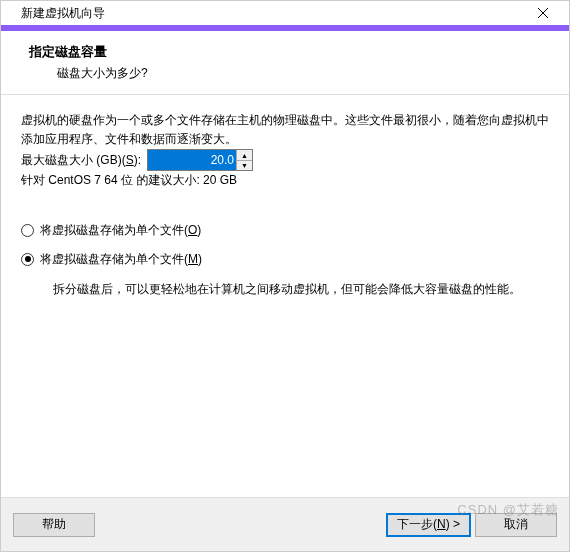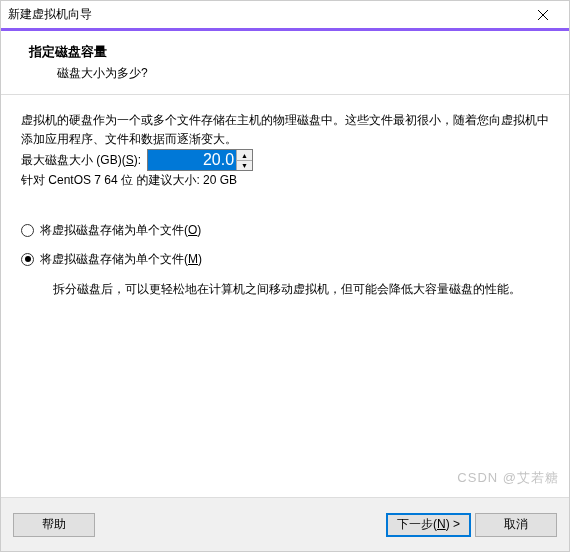--- a/index.html
+++ b/index.html
@@ -16,22 +16,22 @@
     border: 1px solid #ccc;
     background: #fff;
     position: relative;
     display: flex;
     flex-direction: column;
   }
   .titlebar {
     height: 30px;
     display: flex;
     align-items: center;
-    padding: 0 8px 0 7px;
-    border-bottom: 3px solid #8b5cf6;
+    padding: 0 8px 0 20px;
+    border-bottom: 6px solid #8b5cf6;
   }
   .titlebar-title { flex: 1; font-size: 12px; }
   .titlebar-close {
     width: 36px;
     height: 28px;
     display: flex;
     align-items: center;
     justify-content: center;
     cursor: default;
   }
@@ -56,21 +56,21 @@
   .size-label { margin-right: 6px; }
   .spinner-wrap {
     display: inline-flex;
     border: 1px solid #7a7a7a;
     height: 22px;
   }
   .spinner-input {
     width: 88px;
     border: none;
     outline: none;
-    font-size: 16px;
+    font-size: 12px;
     text-align: right;
     padding: 0 2px;
     font-family: inherit;
   }
   .spinner-input.selected {
     background: #0078d7;
     color: #fff;
   }
   .spinner-buttons {
     display: flex;
@@ -139,21 +139,21 @@
   }
   .btn.default {
     border: 1px solid #0078d7;
     box-shadow: 0 0 0 1px #0078d7 inset;
   }
   .btn-help { margin-left: 0; }
   .underline { text-decoration: underline; }
   .watermark {
     position: absolute;
     right: 10px;
-    bottom: 64px;
+    bottom: 32px;
     color: rgba(120,120,120,0.45);
     font-size: 13px;
     letter-spacing: 1px;
     pointer-events: none;
   }
 </style>
 </head>
 <body>
 
 <div class="window">

